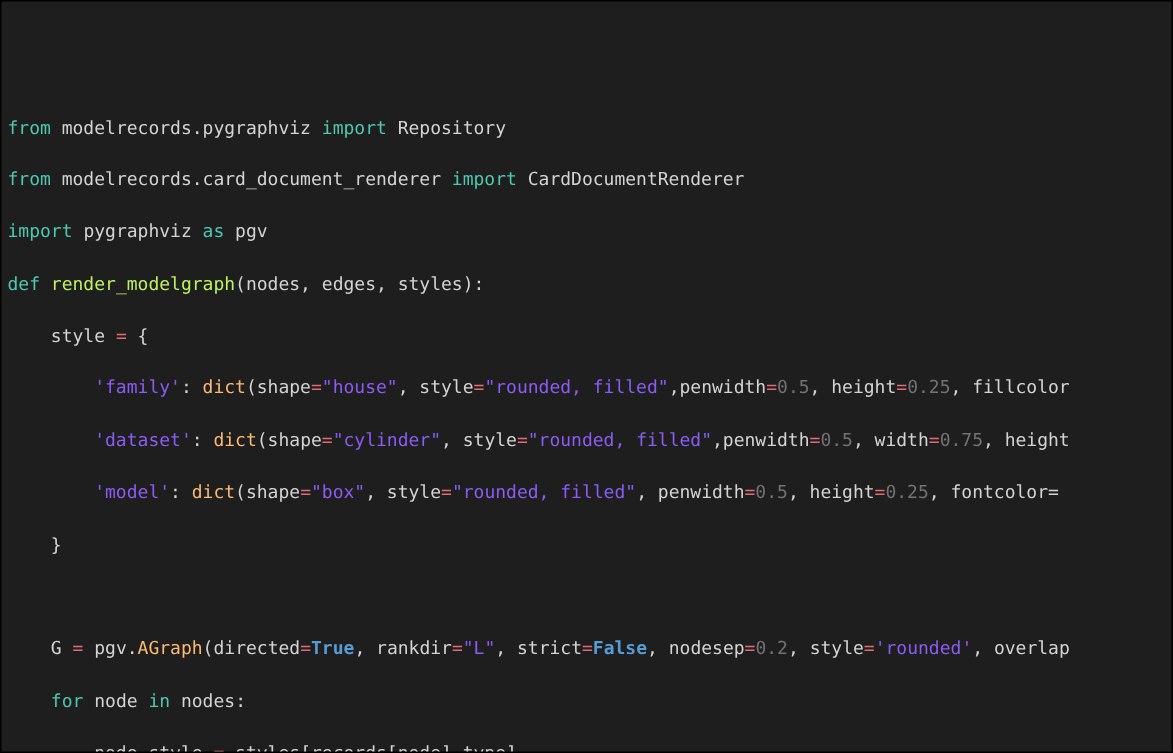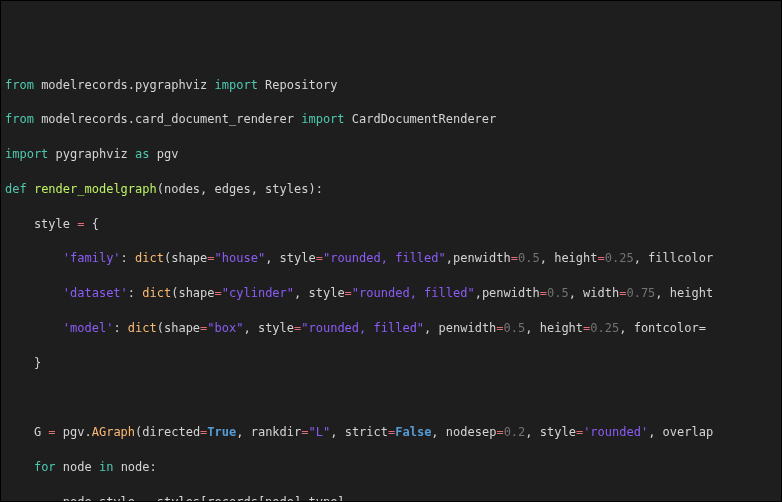--- a/index.html
+++ b/index.html
@@ -34,21 +34,21 @@
 <span class="line"><span class="kw">from</span><span> modelrecords.card_document_renderer </span><span class="kw">import</span><span> CardDocumentRenderer</span></span>
 <span class="line"><span class="kw">import</span><span> pygraphviz </span><span class="kw">as</span><span> pgv</span></span>
 <span class="line"><span class="kw">def </span><span class="func-def">render_modelgraph</span><span>(nodes, edges, styles):</span></span>
 <span class="line"><span>    style </span><span class="eq">=</span><span> {</span></span>
 <span class="line"><span>        </span><span class="str">'family'</span><span>: </span><span class="fn">dict</span><span>(shape</span><span class="eq">=</span><span class="str">"house"</span><span>, style</span><span class="eq">=</span><span class="str">"rounded, filled"</span><span>,penwidth</span><span class="eq">=</span><span class="num">0.5</span><span>, height</span><span class="eq">=</span><span class="num">0.25</span><span>, fillcolor</span></span>
 <span class="line"><span>        </span><span class="str">'dataset'</span><span>: </span><span class="fn">dict</span><span>(shape</span><span class="eq">=</span><span class="str">"cylinder"</span><span>, style</span><span class="eq">=</span><span class="str">"rounded, filled"</span><span>,penwidth</span><span class="eq">=</span><span class="num">0.5</span><span>, width</span><span class="eq">=</span><span class="num">0.75</span><span>, height</span></span>
 <span class="line"><span>        </span><span class="str">'model'</span><span>: </span><span class="fn">dict</span><span>(shape</span><span class="eq">=</span><span class="str">"box"</span><span>, style</span><span class="eq">=</span><span class="str">"rounded, filled"</span><span>, penwidth</span><span class="eq">=</span><span class="num">0.5</span><span>, height</span><span class="eq">=</span><span class="num">0.25</span><span>, fontcolor=</span></span>
 <span class="line"><span>    }</span></span>
 <span class="line"><span></span>&nbsp;</span>
 <span class="line"><span>    G </span><span class="eq">=</span><span> pgv.</span><span class="fn">AGraph</span><span>(directed</span><span class="eq">=</span><span class="bool">True</span><span>, rankdir</span><span class="eq">=</span><span class="str">"L"</span><span>, strict</span><span class="eq">=</span><span class="bool">False</span><span>, nodesep</span><span class="eq">=</span><span class="num">0.2</span><span>, style</span><span class="eq">=</span><span class="str">'rounded'</span><span>, overlap</span></span>
-<span class="line"><span>    </span><span class="kw">for</span><span> node </span><span class="kw">in</span><span> node:</span></span>
+<span class="line"><span>    </span><span class="kw">for</span><span> node </span><span class="kw">in</span><span> nodes:</span></span>
 <span class="line"><span>        node_style </span><span class="eq">=</span><span> styles[records[node].type]</span></span>
 
 
 
 
 
 
 
 
 

